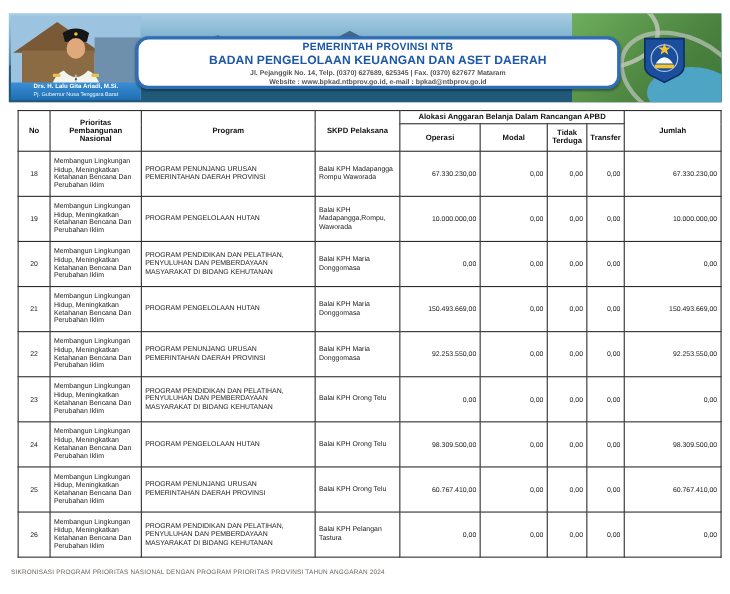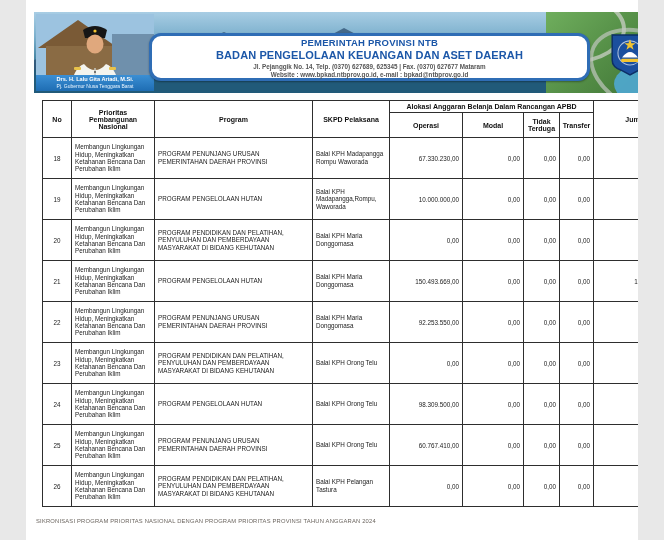--- a/index.html
+++ b/index.html
@@ -1,19 +1,19 @@
 <!DOCTYPE html>
 <html><head>
 <meta charset="utf-8">
 <style>
   * { box-sizing: border-box; margin: 0; padding: 0; }
   html,body { background:#e8e8e8; }
   .page {
     position: relative;
-    width: 612px; height: 540px;
+    width: 664px; height: 540px;
     background: #ffffff;
     font-family: "Liberation Sans", sans-serif;
     overflow: hidden;
     margin: 0 auto;
   }
 
   
   .banner {
     position: absolute; left: 8px; top: 12px;
     width: 648px; height: 81px;

